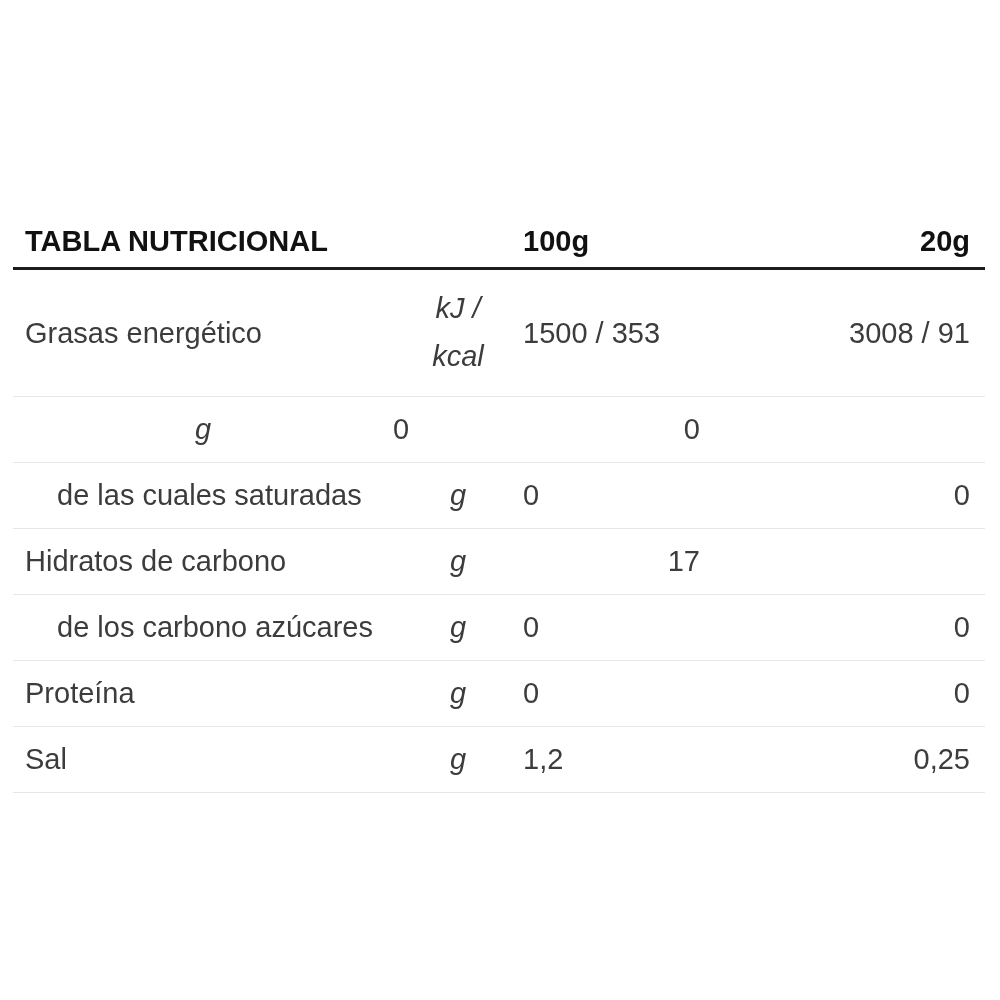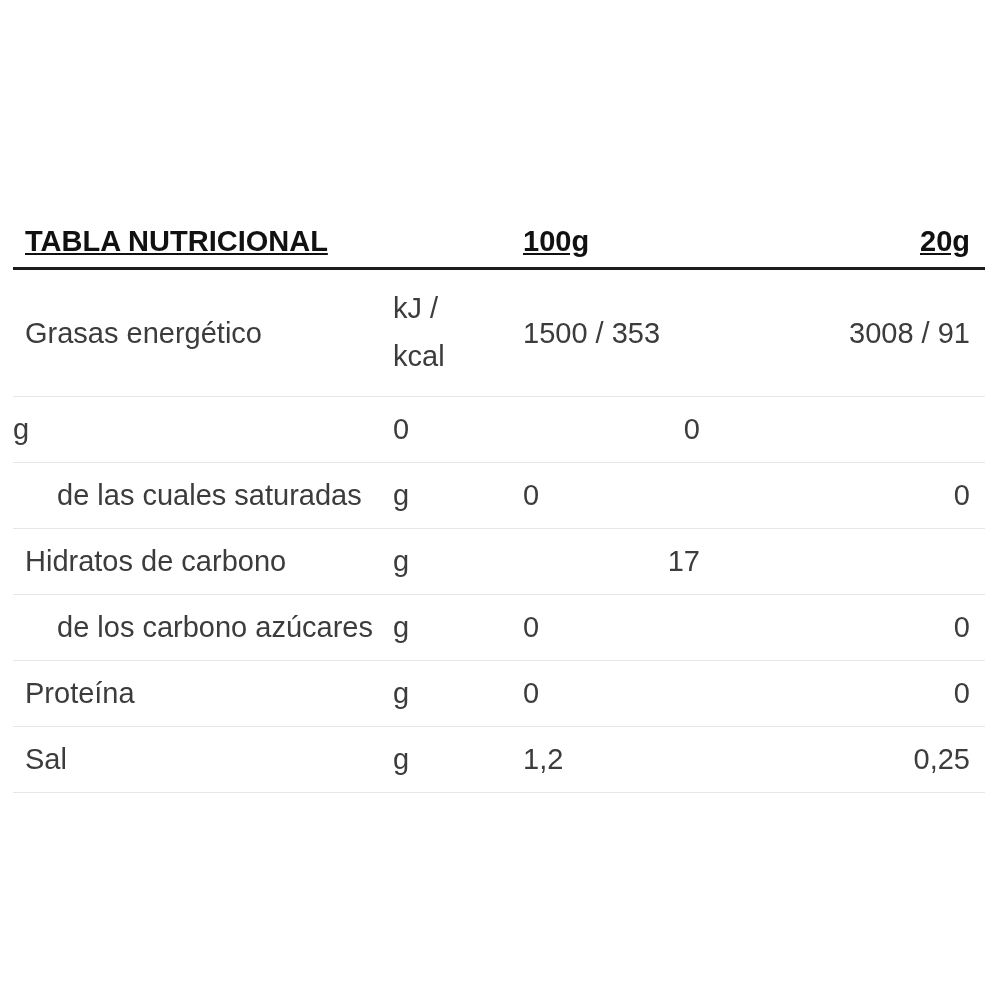--- a/index.html
+++ b/index.html
@@ -23,21 +23,20 @@
   .grid-row {
     display: grid;
     grid-template-columns: 1fr 130px 192px 270px;
     align-items: center;
   }
   .header-row {
     min-height: 52px;
     font-size: 29px;
     font-weight: bold;
     color: var(--header-text, #111111);
-    text-decoration: underline;
   }
   .header-rule {
     height: 3px;
     background: var(--header-rule, #1c1c1c);
   }
   .row {
     min-height: 65px;
     font-size: 29px;
     font-weight: 400;
     color: var(--body-text, #3c3c3c);
@@ -47,22 +46,24 @@
     min-height: 126px;
   }
   .cell.label {
     padding-left: 12px;
     text-align: left;
   }
   .cell.label.indent {
     padding-left: 44px;
   }
   .cell.unit {
+    text-align: center;
     white-space: pre-line;
     line-height: 1.65;
+    font-style: italic;
   }
   .cell.val100 {
     text-align: left;
   }
   .cell.val20 {
     text-align: right;
     padding-right: 15px;
   }
 </style>
 </head>

